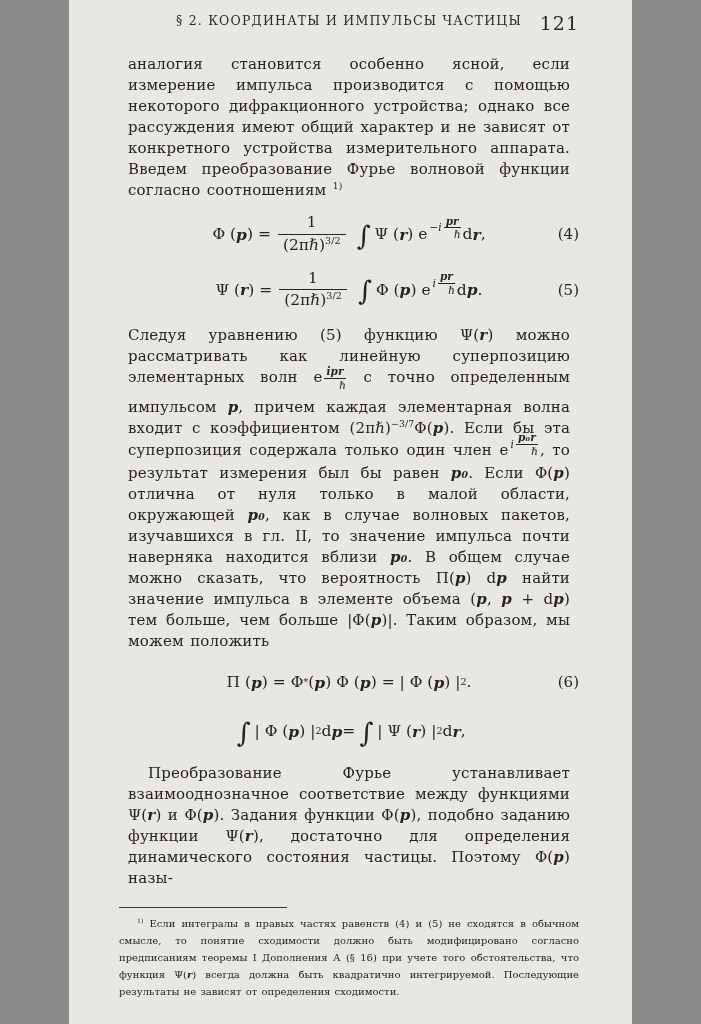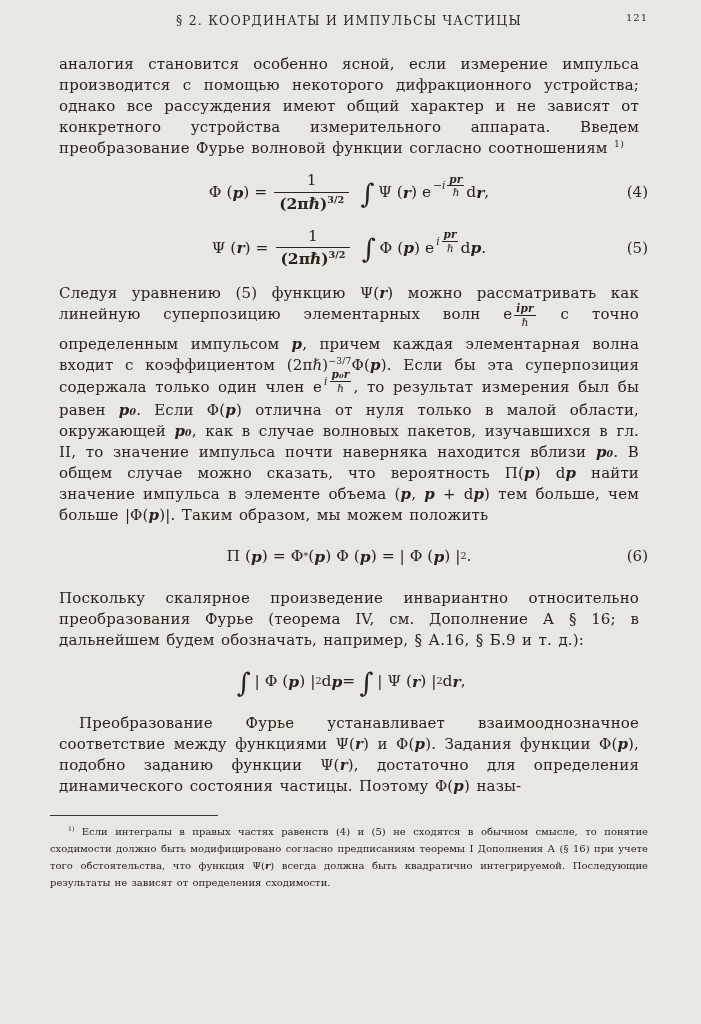--- a/index.html
+++ b/index.html
@@ -1,18 +1,18 @@
 <!DOCTYPE html>
 <html><head>
 <meta charset="utf-8">
 <style>
   html, body { margin: 0; padding: 0; background: #8a8a88; }
   .page {
     position: relative;
-    width: 701px;
+    width: 563px;
     height: 1024px;
     margin: 0 auto;
     background: #e9e7e1;
     color: #26241d;
     font-family: "DejaVu Serif", "Liberation Serif", serif;
     box-sizing: border-box;
     padding: 13px 53px 0 50px;
     overflow: hidden;
   }
   
@@ -22,21 +22,21 @@
     font-size: 12.5px;
     letter-spacing: 1.2px;
     margin-bottom: 26px;
     color: #2c2a24;
     white-space: nowrap;
   }
   .page-num {
     position: absolute;
     right: 0;
     top: -1px;
-    font-size: 10px;
+    font-size: 19px;
     letter-spacing: 1px;
   }
   
   .para {
     margin: 9px;
     font-size: 15px;
     line-height: 21px;
     text-align: justify;
     word-spacing: 1.5px;
     letter-spacing: 0.15px;
@@ -63,40 +63,40 @@
     font-size: 15px;
   }
   .frac {
     display: inline-block;
     text-align: center;
     vertical-align: middle;
     margin: 0 7px;
     line-height: 1.15;
   }
   .fn { display: block; padding: 0 5px 2px 5px; }
-  .fd { display: block; border-top: 1.4px solid #26241d; padding: 2px 5px 0 5px; font-weight: bold; }
+  .fd { display: block; border-top: 1.4px solid #26241d; padding: 2px 5px 0 5px; }
   .fd sup { font-size: 0.62em; line-height: 0; }
   .intg {
     font-size: 27px;
     line-height: 1;
     margin: 0 4px;
     position: relative;
     top: 1px;
   }
   .supfrac {
     display: inline-flex;
     align-items: center;
     font-size: 10.5px;
     position: relative;
     top: -0.65em;
     margin: 0 2px;
     line-height: 1;
   }
   .sfpre { font-style: italic; margin-right: 2px; }
-  .sfrac { display: inline-block; text-align: center; }
+  .sfrac { display: inline-block; text-align: right; }
   .sfn {
     display: block;
     font-weight: bold;
     font-style: italic;
     border-bottom: 1px solid #26241d;
     padding: 0 2px 1px 2px;
     line-height: 1;
   }
   .sfd { display: block; padding-top: 1px; line-height: 1; }
   
@@ -166,21 +166,20 @@
           <span class="sfn">p₀r</span>
           <span class="sfd">ℏ</span>
         </span>
       </span>, то результат измерения был бы равен <span class="vec">p₀</span>. Если Φ(<span class="vec">p</span>) отлична от нуля только в малой области, окружающей <span class="vec">p₀</span>, как в случае волновых пакетов, изучавшихся в гл. II, то значение импульса почти наверняка находится вблизи <span class="vec">p₀</span>. В общем случае можно сказать, что вероятность Π(<span class="vec">p</span>) d<span class="vec">p</span> найти значение импульса в элементе объема (<span class="vec">p</span>, <span class="vec">p</span> + d<span class="vec">p</span>) тем больше, чем больше |Φ(<span class="vec">p</span>)|. Таким образом, мы можем положить</p>
 
   <div class="equation">
     <span class="eq-body">Π (<span class="vec">p</span>) = Φ<sup class="rsup">*</sup>(<span class="vec">p</span>) Φ (<span class="vec">p</span>) = | Φ (<span class="vec">p</span>) |<sup class="rsup">2</sup>.</span>
     <span class="eq-number">(6)</span>
   </div>
 
-  <p class="para">Поскольку скалярное произведение инвариантно относительно преобразования Фурье (теорема IV, см. Дополнение А § 16; в дальнейшем будем обозначать, например, § А.16, § Б.9 и т. д.):</p>
 
   <div class="equation">
     <span class="eq-body"><span class="intg">∫</span> | Φ (<span class="vec">p</span>) |<sup class="rsup">2</sup> d<span class="vec">p</span> = <span class="intg">∫</span> | Ψ (<span class="vec">r</span>) |<sup class="rsup">2</sup> d<span class="vec">r</span>,</span>
   </div>
 
 
   <p class="para indent">Преобразование Фурье устанавливает взаимооднозначное соответствие между функциями Ψ(<span class="vec">r</span>) и Φ(<span class="vec">p</span>). Задания функции Φ(<span class="vec">p</span>), подобно заданию функции Ψ(<span class="vec">r</span>), достаточно для определения динамического состояния частицы. Поэтому Φ(<span class="vec">p</span>) назы-</p>
 
   <div class="footnote-rule"></div>
 

